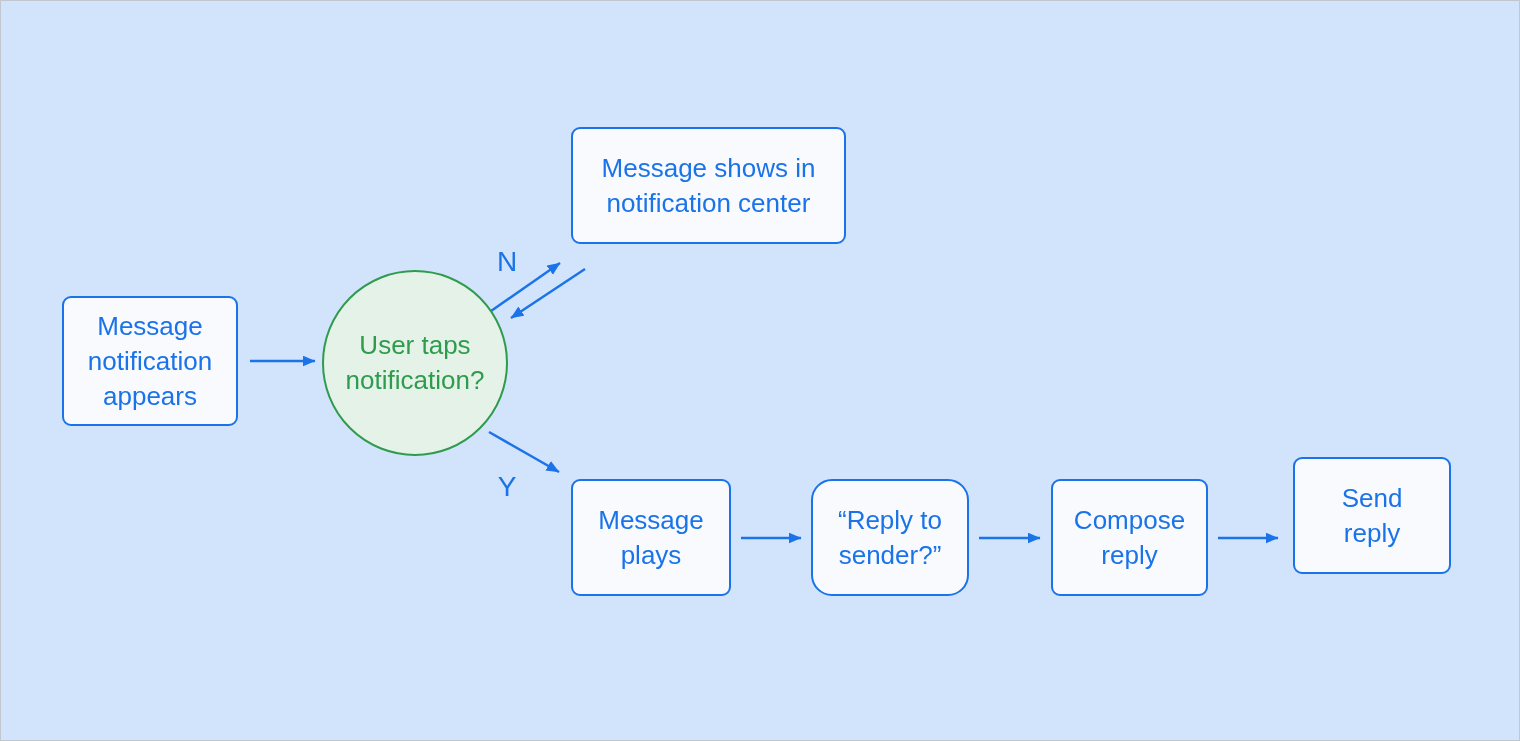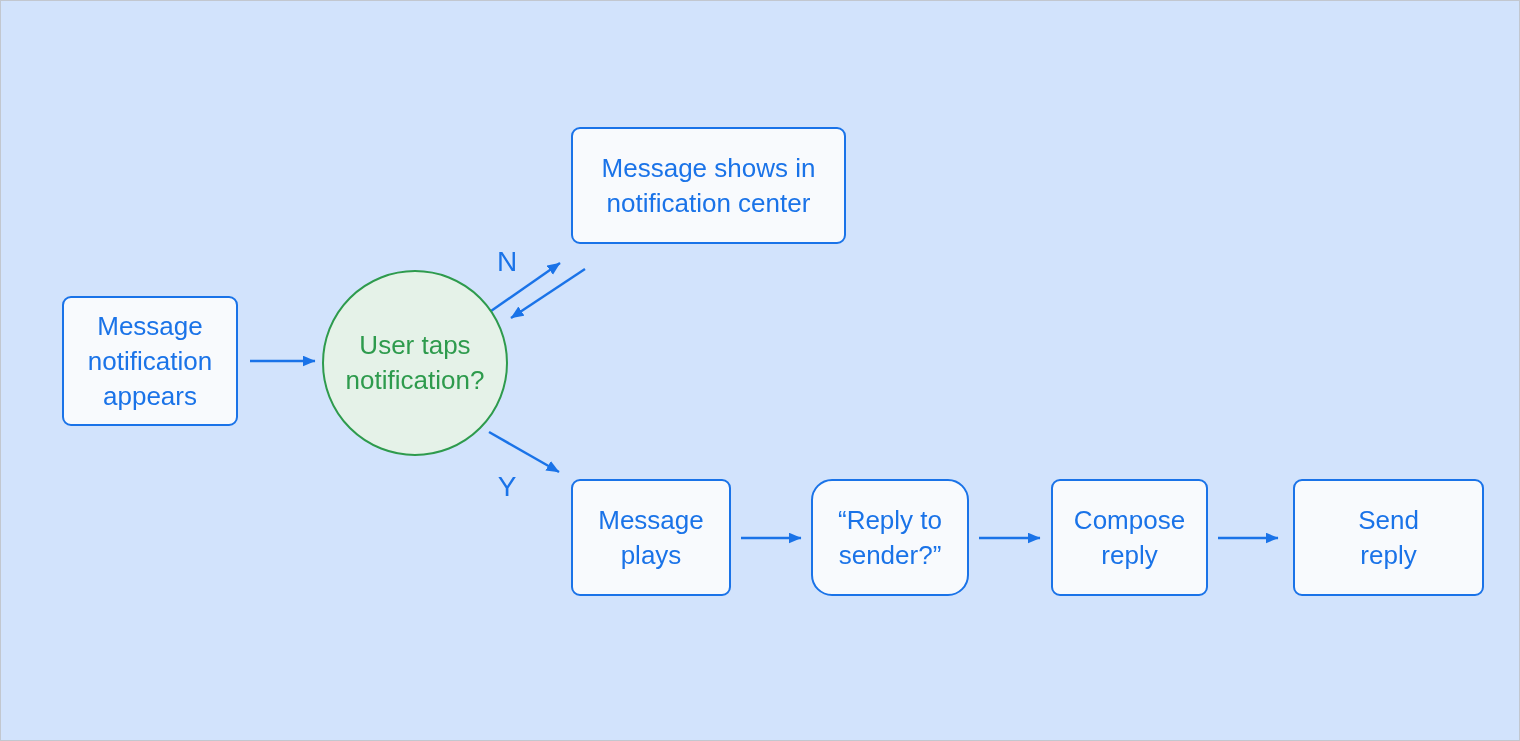--- a/index.html
+++ b/index.html
@@ -49,21 +49,21 @@
     width: 30px;
     text-align: center;
   }
   
   #node-msg-notification { left: 61px;   top: 295px; width: 176px; height: 130px; }
   #node-decision         { left: 321px;  top: 269px; width: 186px; height: 186px; }
   #node-notif-center     { left: 570px;  top: 126px; width: 275px; height: 117px; }
   #node-msg-plays        { left: 570px;  top: 478px; width: 160px; height: 117px; }
   #node-reply-sender     { left: 810px;  top: 478px; width: 158px; height: 117px; border-radius: 21px; }
   #node-compose          { left: 1050px; top: 478px; width: 157px; height: 117px; }
-  #node-send             { left: 1292px; top: 478px; width: 191px; height: 117px; }
+  #node-send             { left: 1292px; top: 456px; width: 158px; height: 117px; }
   #label-n { left: 491px; top: 245px; }
   #label-y { left: 491px; top: 470px; }
 </style>
 </head>
 <body>
 
 <div class="canvas">
 
   <svg class="edges" viewBox="0 0 1520 741" xmlns="http://www.w3.org/2000/svg">
     <defs>

